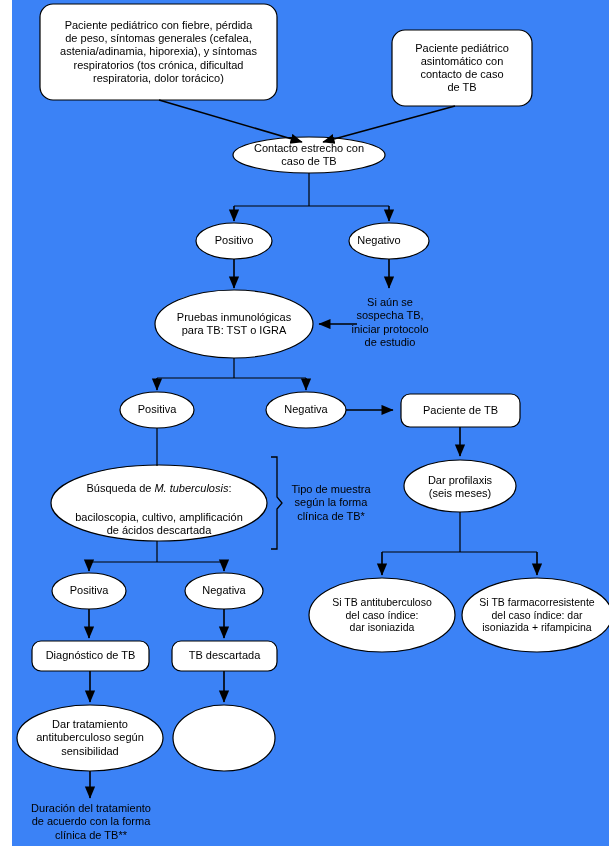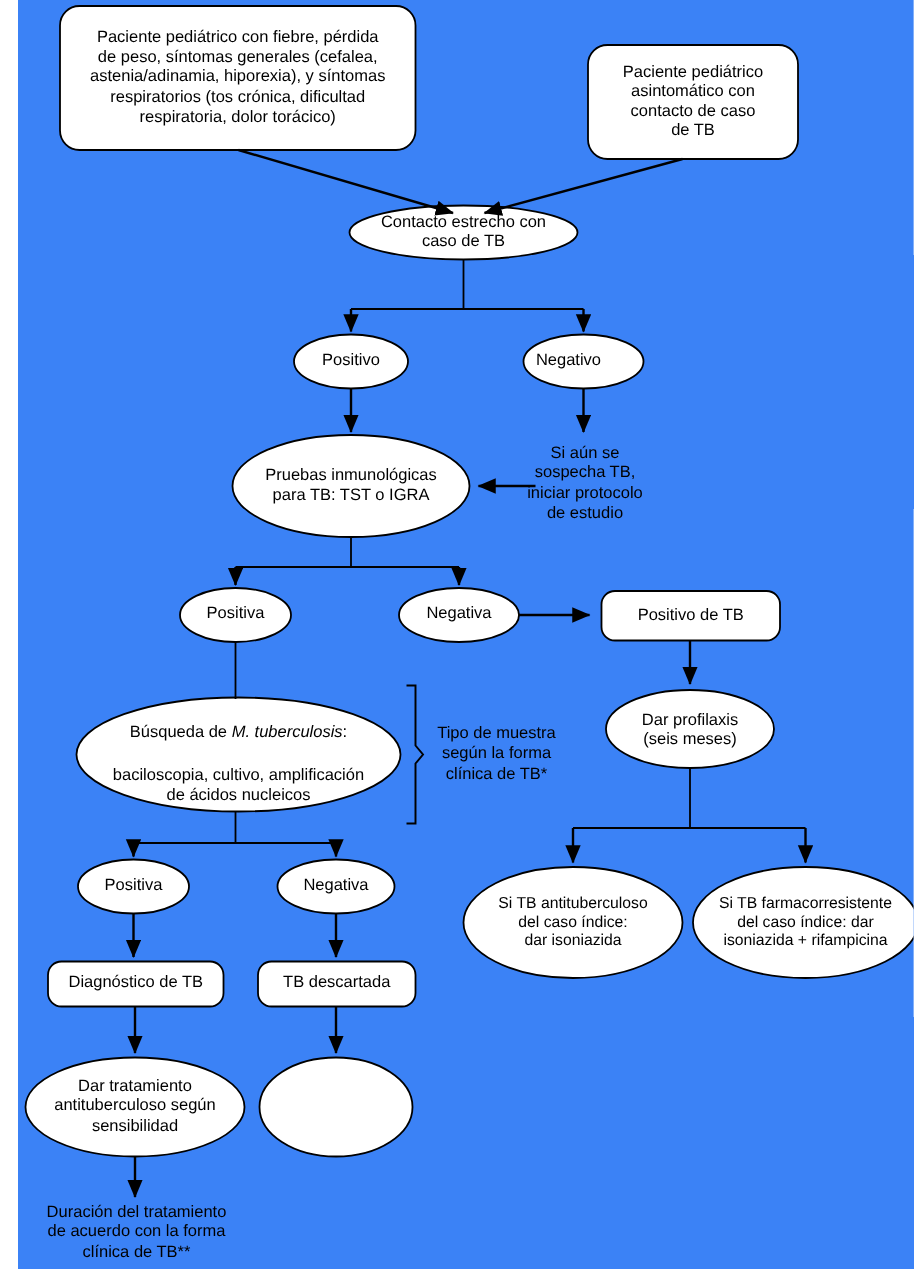--- a/index.html
+++ b/index.html
@@ -186,28 +186,28 @@
 sospecha TB,
 iniciar protocolo
 de estudio</div>
 
   <div class="node-text" style="left:147px; top:306px; width:150px; height:36px;">Pruebas inmunológicas
 para TB: TST o IGRA</div>
 
   <div class="node-text" style="left:111px; top:396px; width:68px; height:28px;">Positiva</div>
   <div class="node-text" style="left:256px; top:396px; width:76px; height:28px;">Negativa</div>
 
-  <div class="node-text" style="left:391px; top:396px; width:115px; height:29px;">Positivo de TB</div>
+  <div class="node-text" style="left:391px; top:396px; width:115px; height:29px;">Paciente de TB</div>
 
   <div class="node-text" style="left:47px; top:476px; width:200px; height:54px; flex-direction:column;gap:16px;">
     <div style="width:100%;">
       <span>Búsqueda de </span><span class="ital">M. tuberculosis</span><span>:</span>
     </div>
     <div style="width:100%; white-space:pre-line;">baciloscopia, cultivo, amplificación
-de ácidos nucleicos</div>
+de ácidos descartada</div>
   </div>
 
   <div class="free-text center" style="left:273px; top:483px; width:92px;">Tipo de muestra
 según la forma
 clínica de TB*</div>
 
   <div class="node-text" style="left:398px; top:472px; width:100px; height:30px;">Dar profilaxis
 (seis meses)</div>
 
   <div class="node-text" style="left:43px; top:577px; width:68px; height:28px;">Positiva</div>

